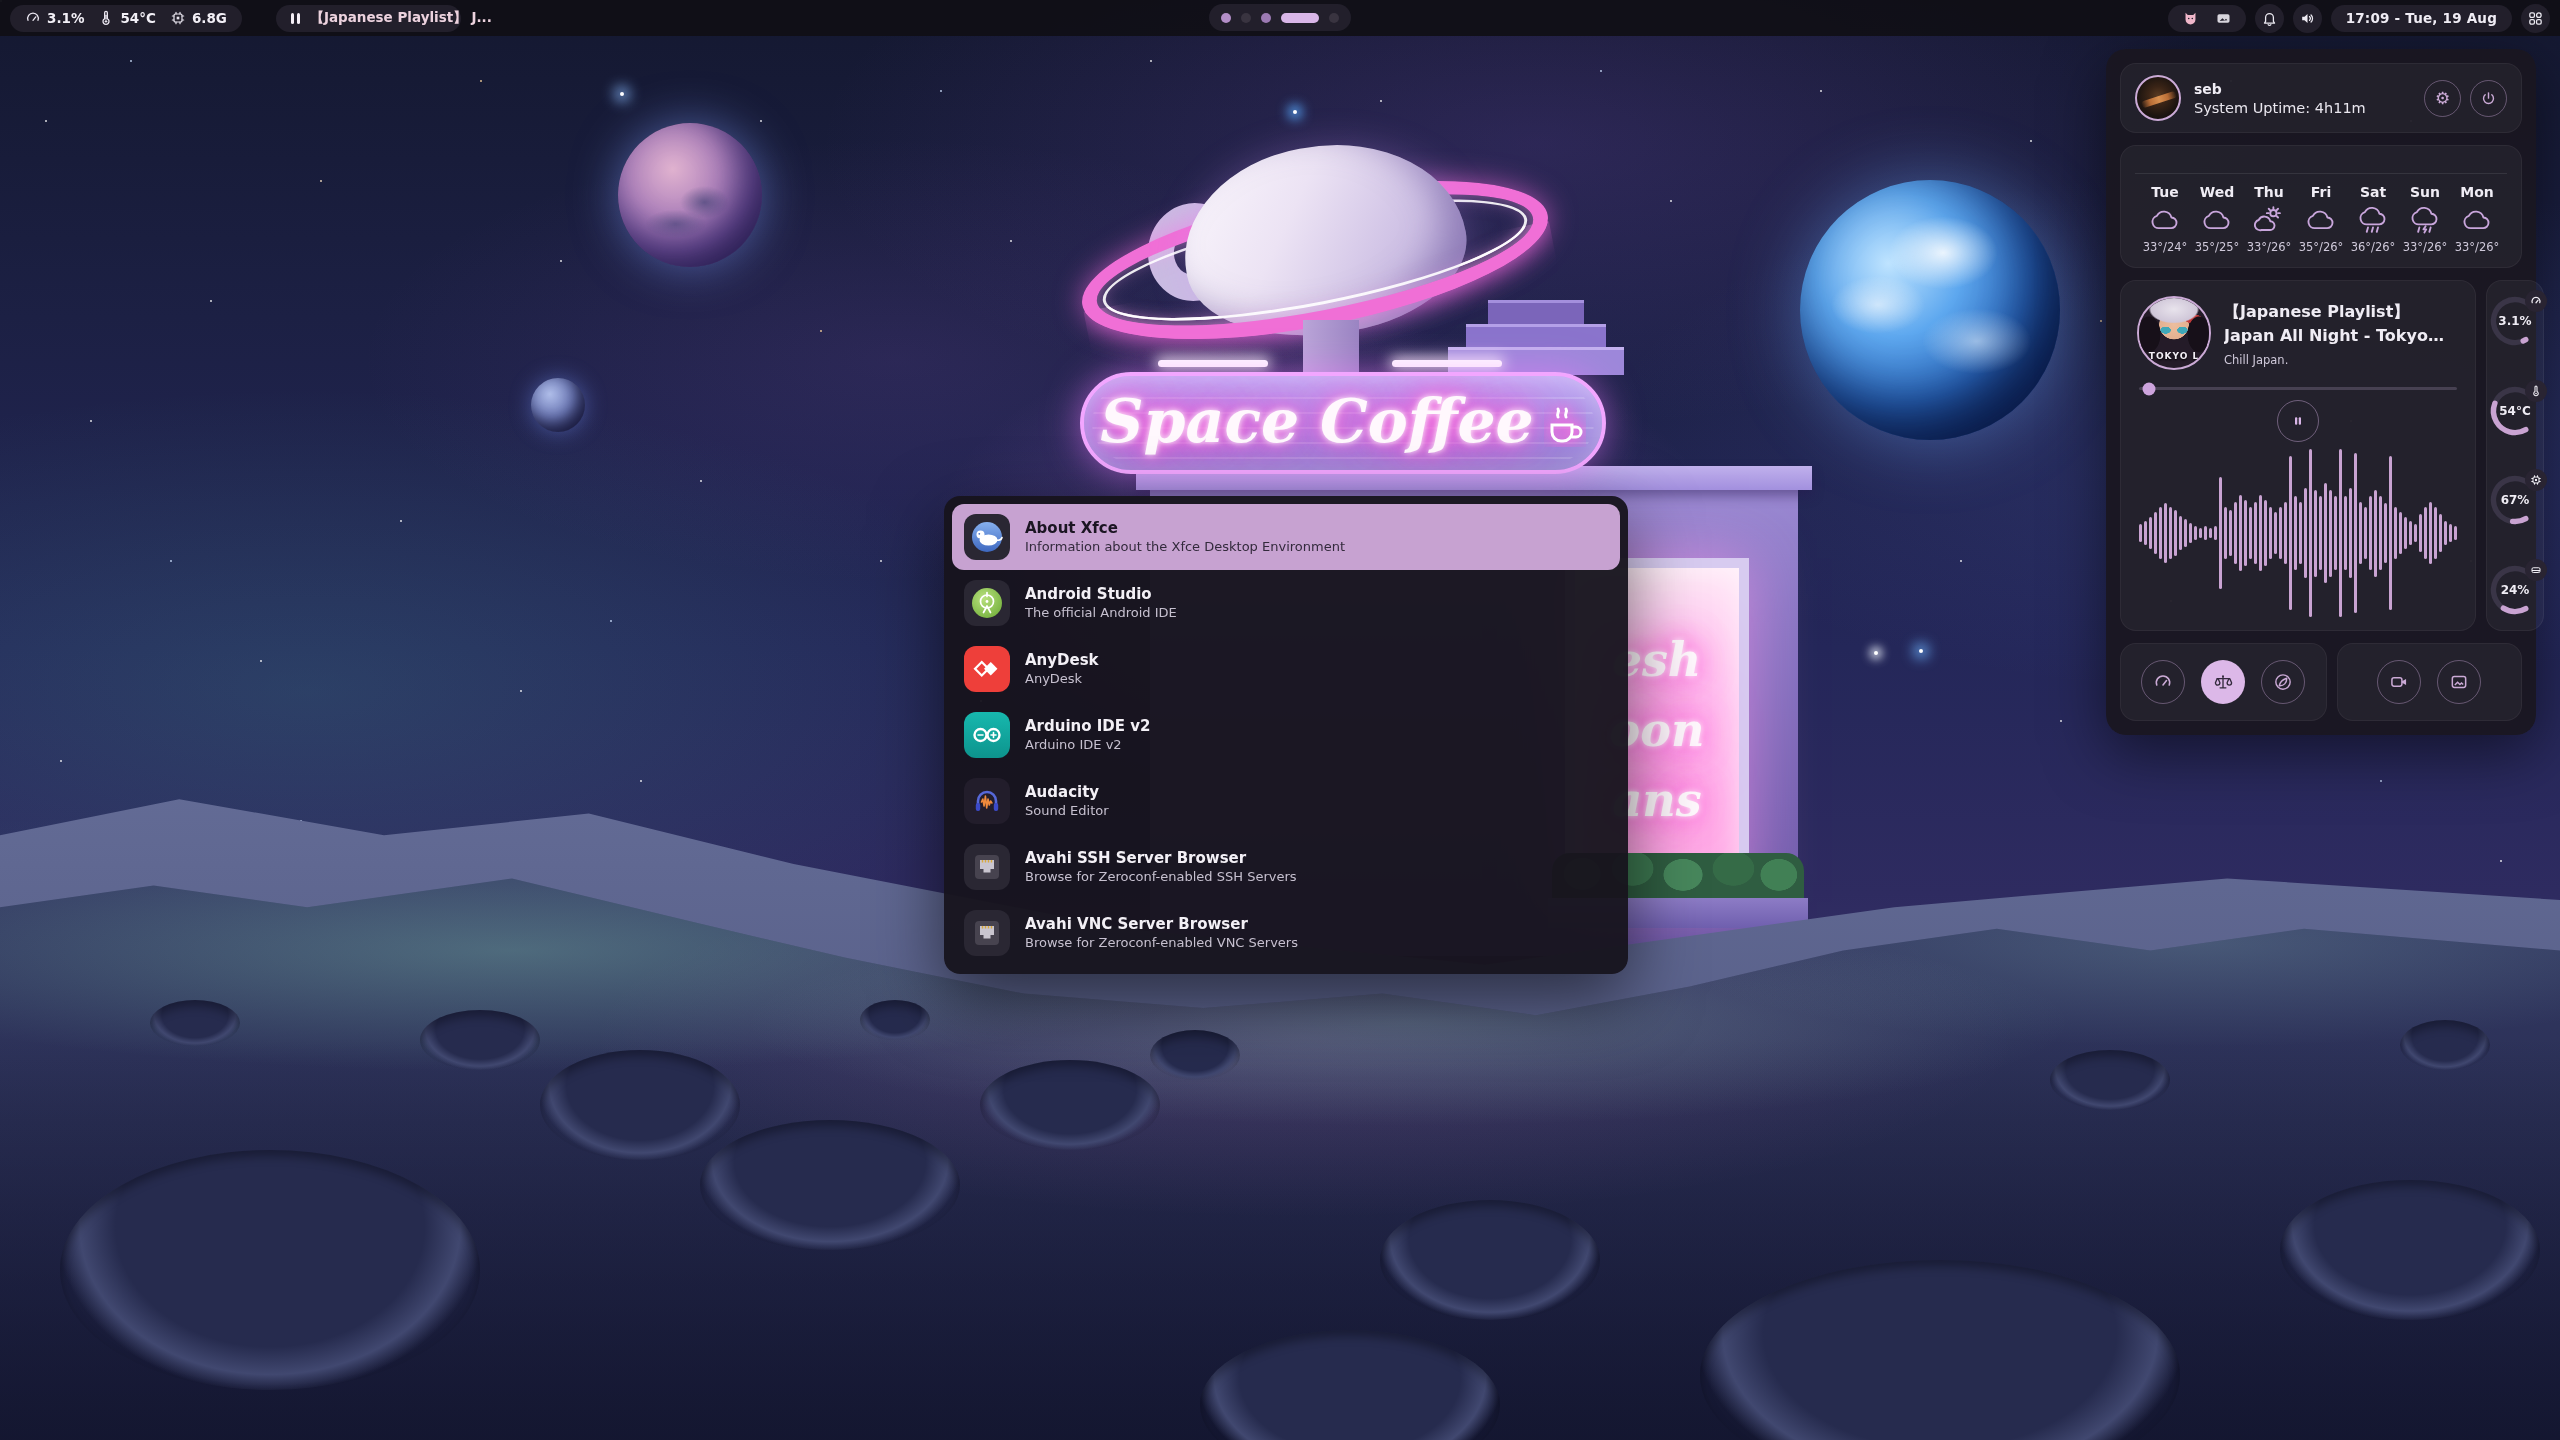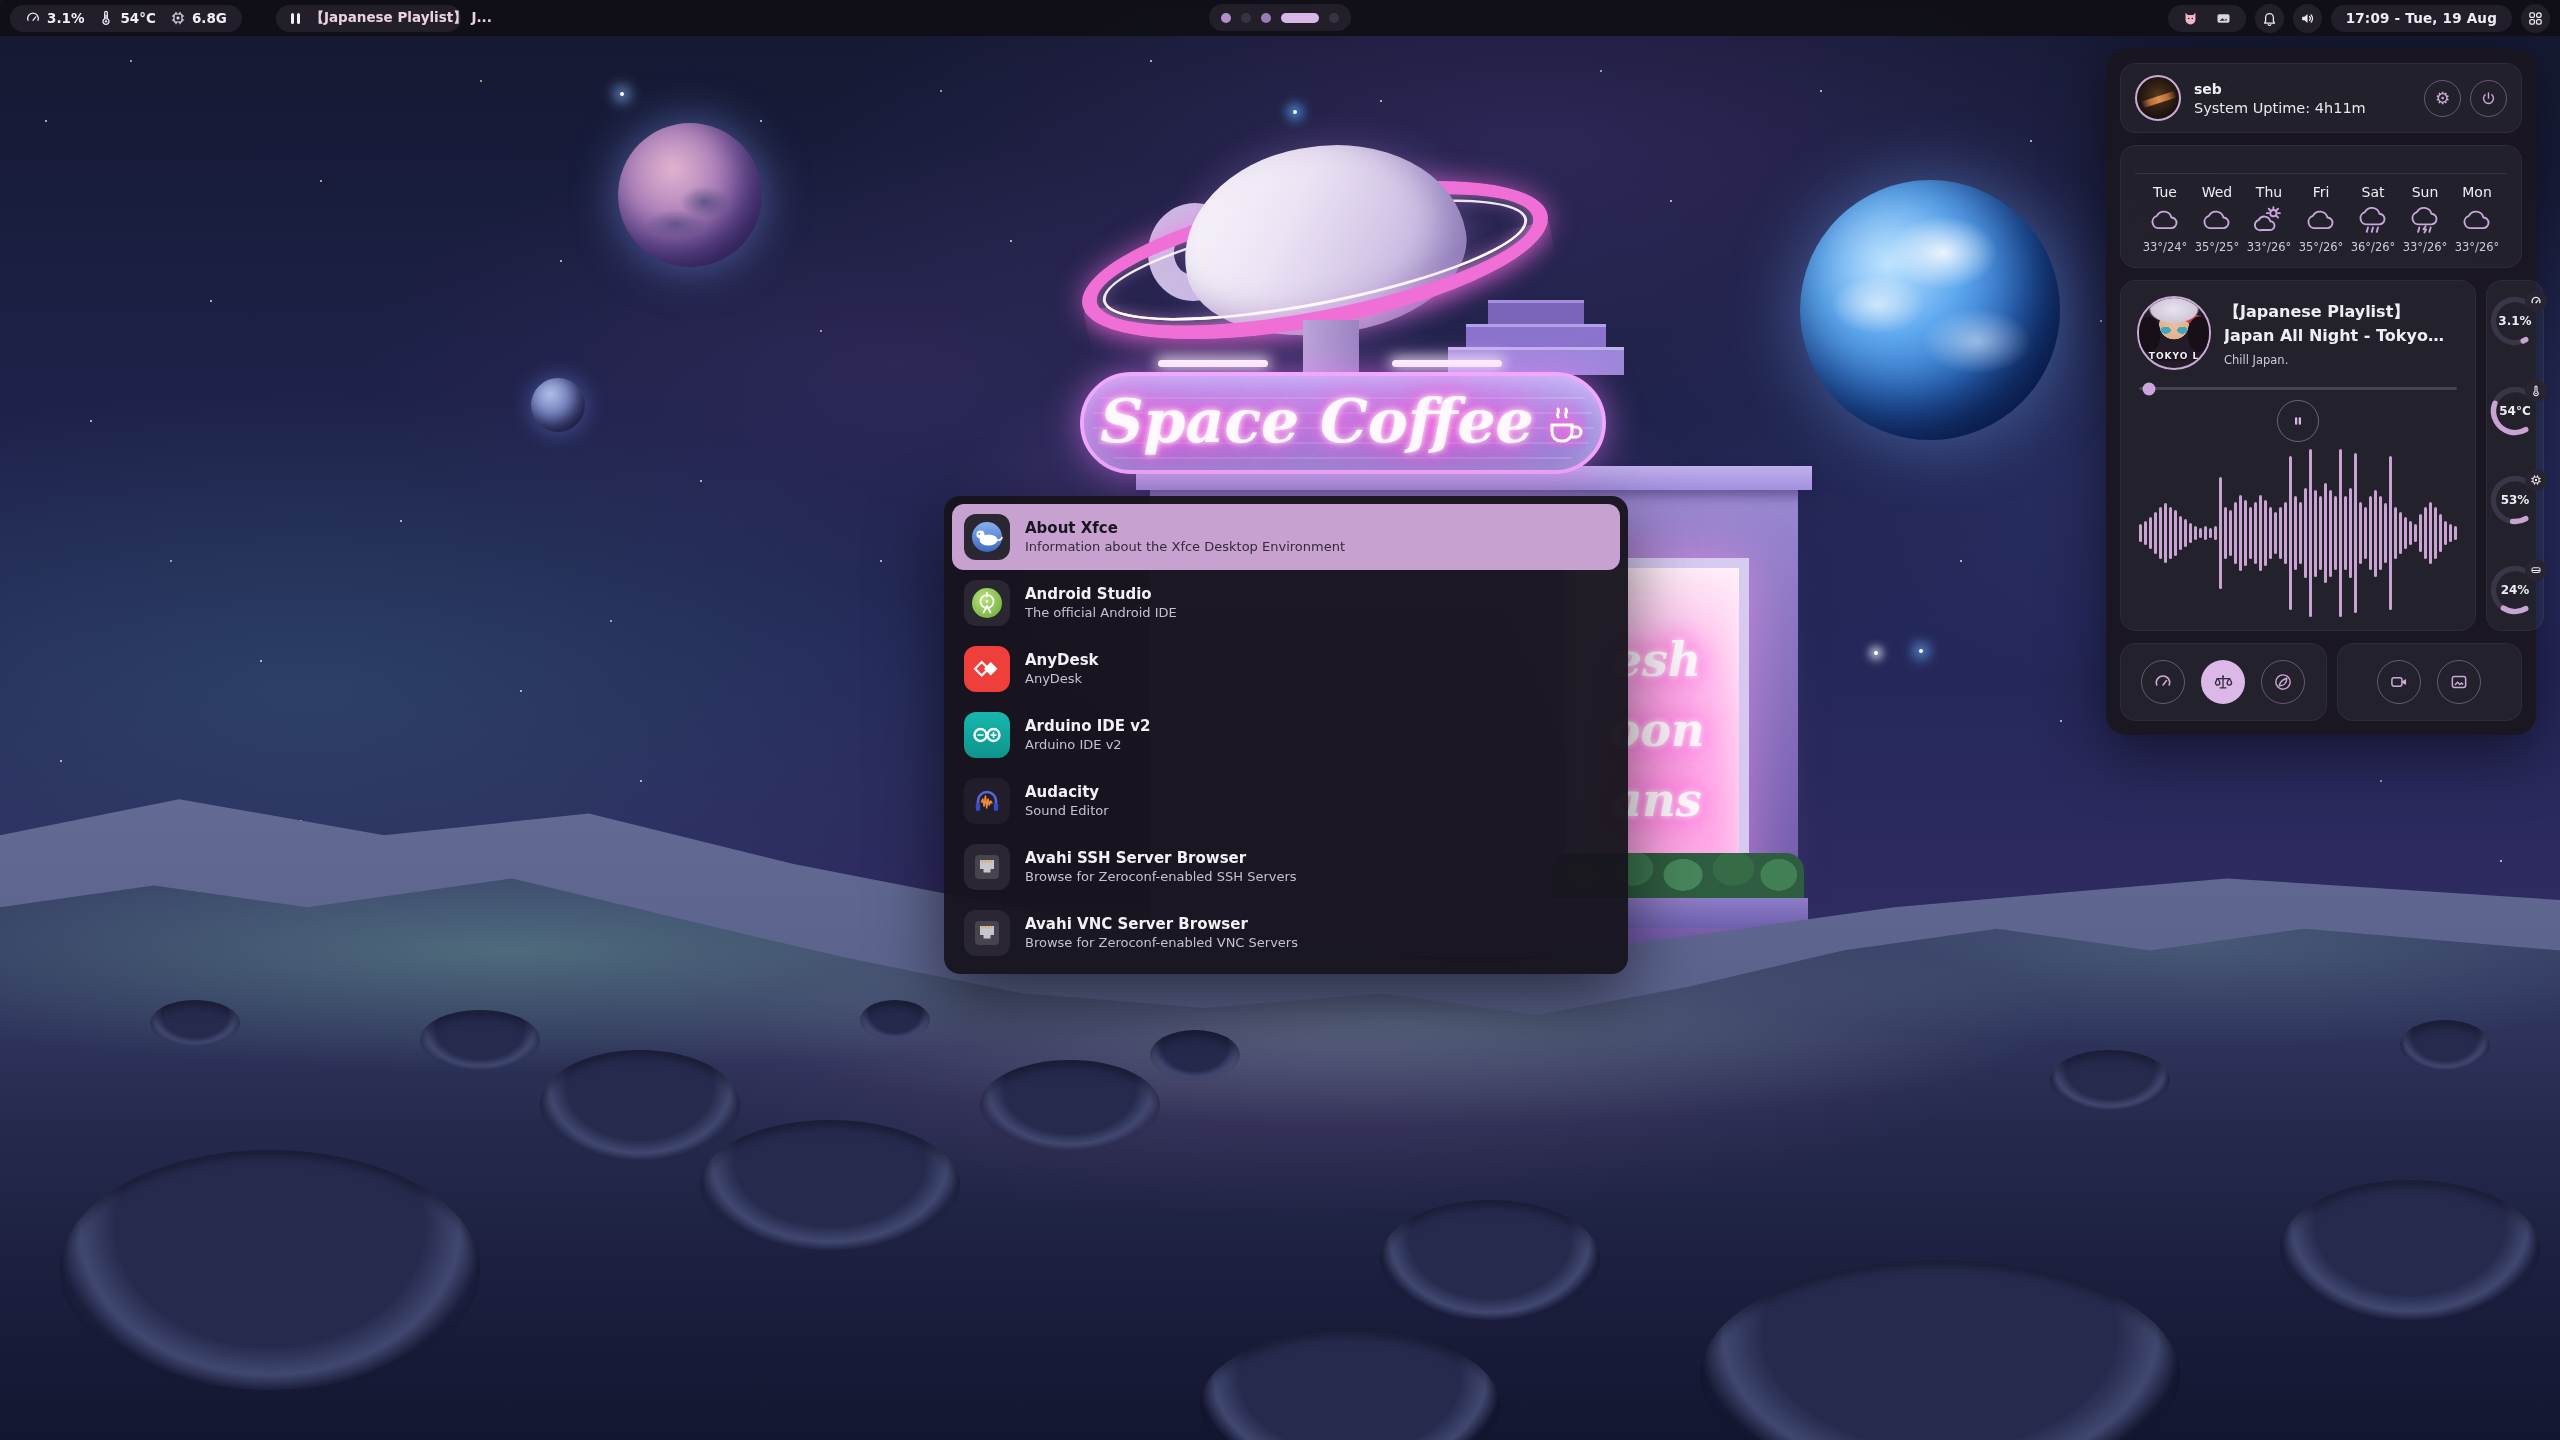--- a/index.html
+++ b/index.html
@@ -179,21 +179,21 @@
 
   .weather-card{padding:15px 18px 13px;}
   .weather-head{display:flex;align-items:center;gap:14px;}
   .weather-head svg{width:58px;height:44px;color:#dcb2e2;flex:none;}
   .w-city{font-size:19px;font-weight:bold;line-height:1.15;}
   .w-temp{font-size:25px;font-weight:bold;line-height:1.1;}
   .w-tz{font-size:12.5px;font-weight:bold;color:#d8d4de;margin-left:6px;}
   .w-divider{height:1px;background:rgba(255,255,255,.09);margin:12px -4px 10px;}
   .forecast{display:flex;justify-content:space-between;}
   .fc{display:flex;flex-direction:column;align-items:center;gap:5px;width:52px;}
-  .fc-day{font-size:14px;font-weight:normal;}
+  .fc-day{font-size:14px;font-weight:bold;}
   .fc svg{width:30px;height:30px;color:#c9a6dc;}
   .fc-temps{font-size:11.5px;color:#cfc9da;white-space:nowrap;}
 
   .mid-row{display:flex;gap:10px;flex:1;}
   .music-card{flex:1;padding:15px 16px 10px;display:flex;flex-direction:column;}
   .music-head{display:flex;gap:13px;align-items:center;}
   .album{width:74px;height:74px;border-radius:50%;border:2px solid #cbaad6;flex:none;position:relative;overflow:hidden;
     background:radial-gradient(circle at 50% 38%,#ecbe9e 0%,#e3b090 26%,#241b28 27%,#241b28 100%);}
   .album::before{content:"";position:absolute;inset:0;background:
     radial-gradient(60% 34% at 50% 16%, #e8e3ec 0%, #cfc6d8 55%, transparent 60%),
@@ -723,21 +723,21 @@
                 <path d="M10 4a2 2 0 0 1 4 0v9a4.5 4.5 0 1 1-4 0z" stroke-linejoin="round"></path>
                 <circle cx="12" cy="17" r="1.6" fill="currentColor" stroke="none"></circle>
               </svg>
             </span>
         </div>
         <div class="gauge">
           <svg class="ring" viewBox="0 0 52 52">
               <circle class="track" cx="26" cy="26" r="20" transform="rotate(60 26 26)" stroke-dasharray="90.47786842338604 125.66370614359172"></circle>
               <circle class="prog" cx="26" cy="26" r="20" transform="rotate(60 26 26)" stroke-dasharray="12.666901579274047 125.66370614359172"></circle>
             </svg>
-          <span class="gauge-label">53%</span>
+          <span class="gauge-label">67%</span>
           <span class="gauge-badge">
               <svg viewBox="0 0 24 24" fill="none" stroke="currentColor" stroke-width="2">
                 <rect x="6" y="6" width="12" height="12" rx="2"></rect>
                 <rect x="10" y="10" width="4" height="4" fill="currentColor" stroke="none"></rect>
                 <path d="M9 6V3.5M15 6V3.5M9 20.5V18M15 20.5V18M6 9H3.5M6 15H3.5M20.5 9H18M20.5 15H18" stroke-linecap="round"></path>
               </svg>
             </span>
         </div>
         <div class="gauge">
           <svg class="ring" viewBox="0 0 52 52">

